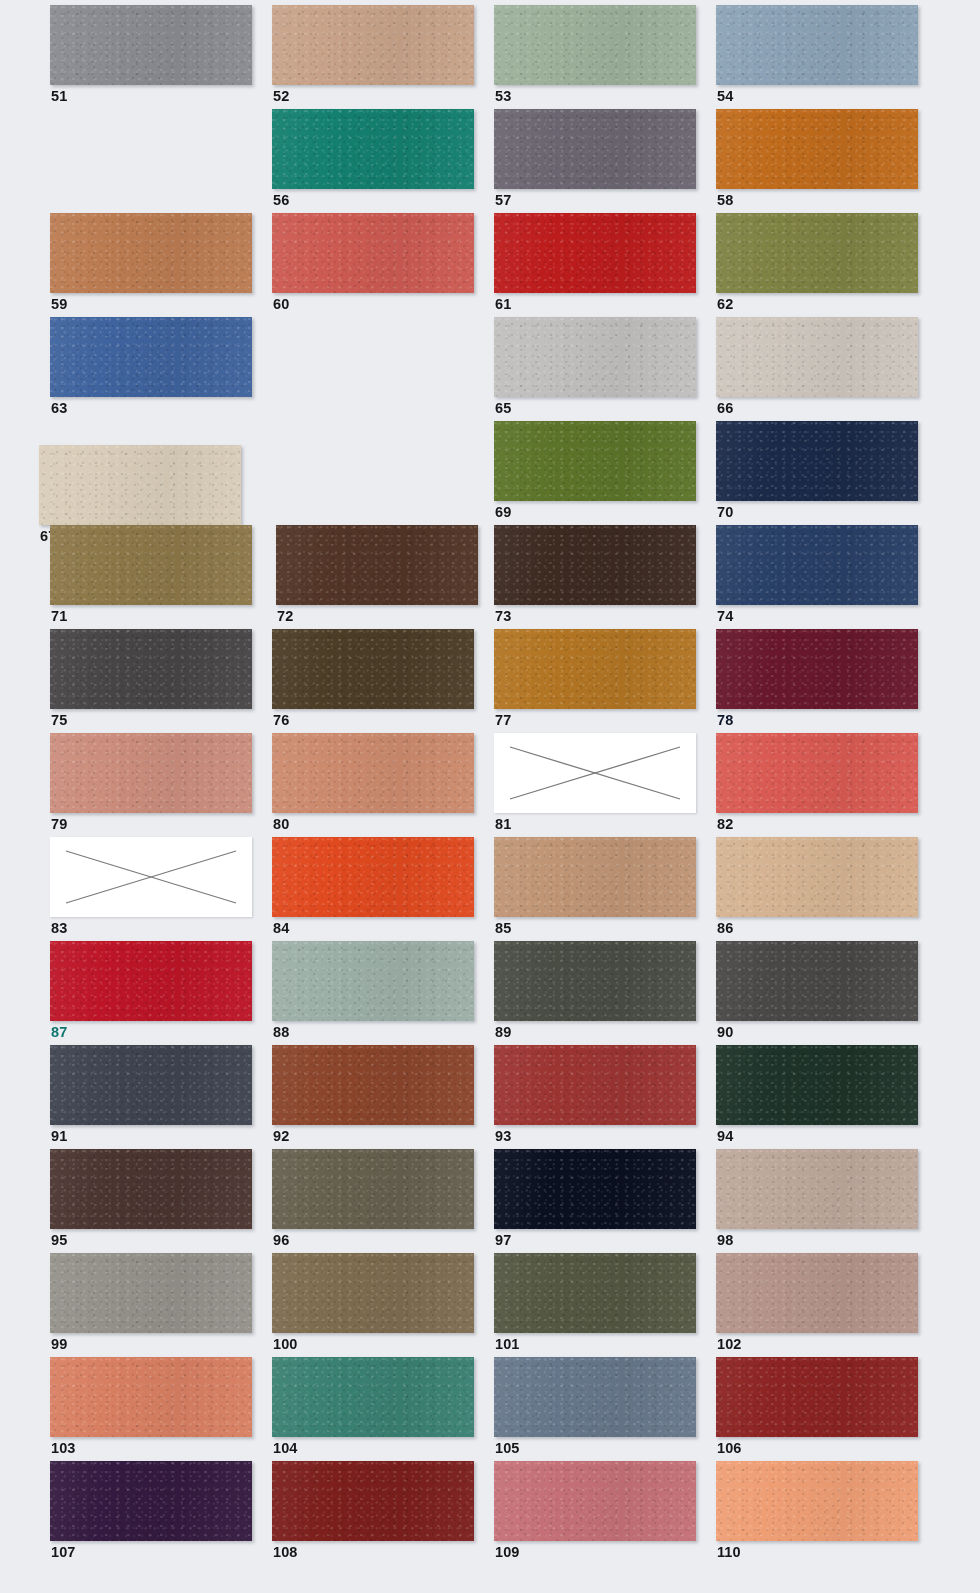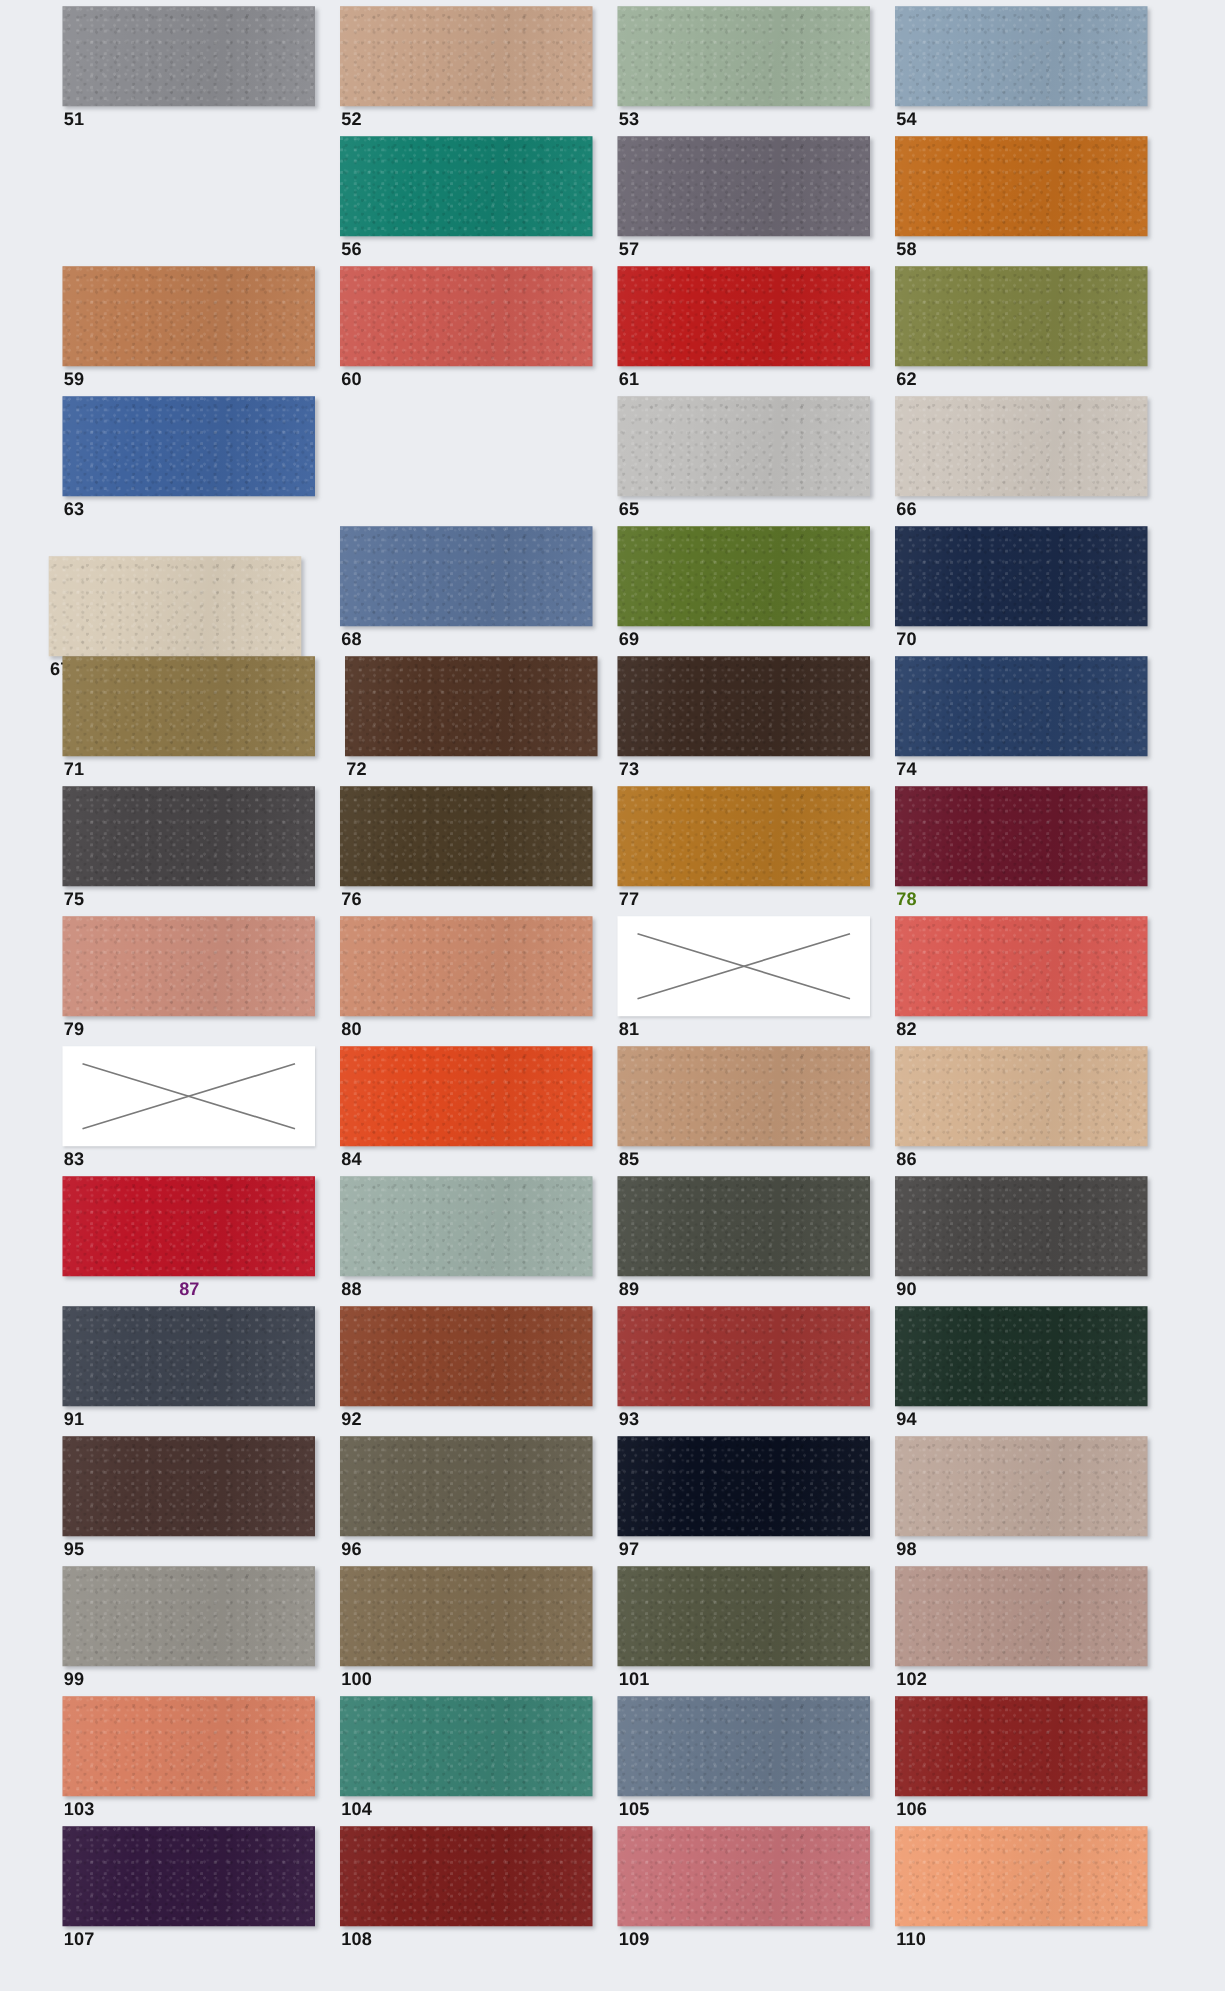--- a/index.html
+++ b/index.html
@@ -147,24 +147,20 @@
       <div class="swatch-label" style="color: rgb(22, 22, 22);">65</div>
     </div>
     <div class="swatch-cell" style="left: 716px; top: 317px;">
       <div class="swatch-chip" style="background: rgb(206, 198, 189);"></div>
       <div class="swatch-label" style="color: rgb(22, 22, 22);">66</div>
     </div>
     <div class="swatch-cell" style="left: 39px; top: 421px; margin-top: 24px;">
       <div class="swatch-chip" style="background: rgb(217, 205, 185);"></div>
       <div class="swatch-label" style="color: rgb(22, 22, 22);">67</div>
     </div>
-    <div class="swatch-cell" style="left: 272px; top: 421px;">
-      <div class="swatch-chip" style="background: rgb(90, 114, 152);"></div>
-      <div class="swatch-label" style="color: rgb(22, 22, 22);">68</div>
-    </div>
     <div class="swatch-cell" style="left: 494px; top: 421px;">
       <div class="swatch-chip" style="background: rgb(92, 116, 41);"></div>
       <div class="swatch-label" style="color: rgb(22, 22, 22);">69</div>
     </div>
     <div class="swatch-cell" style="left: 716px; top: 421px;">
       <div class="swatch-chip" style="background: rgb(27, 42, 73);"></div>
       <div class="swatch-label" style="color: rgb(22, 22, 22);">70</div>
     </div>
     <div class="swatch-cell" style="left: 50px; top: 525px;">
       <div class="swatch-chip" style="background: rgb(140, 119, 72);"></div>
@@ -189,21 +185,21 @@
     <div class="swatch-cell" style="left: 272px; top: 629px;">
       <div class="swatch-chip" style="background: rgb(76, 61, 39);"></div>
       <div class="swatch-label" style="color: rgb(22, 22, 22);">76</div>
     </div>
     <div class="swatch-cell" style="left: 494px; top: 629px;">
       <div class="swatch-chip" style="background: rgb(178, 117, 35);"></div>
       <div class="swatch-label" style="color: rgb(22, 22, 22);">77</div>
     </div>
     <div class="swatch-cell" style="left: 716px; top: 629px;">
       <div class="swatch-chip" style="background: rgb(105, 24, 44);"></div>
-      <div class="swatch-label" style="color: #4d7c0f;">78</div>
+      <div class="swatch-label" style="color: #0f172a;">78</div>
     </div>
     <div class="swatch-cell" style="left: 50px; top: 733px;">
       <div class="swatch-chip" style="background: rgb(203, 141, 124);"></div>
       <div class="swatch-label" style="color: rgb(22, 22, 22);">79</div>
     </div>
     <div class="swatch-cell" style="left: 272px; top: 733px;">
       <div class="swatch-chip" style="background: rgb(204, 138, 109);"></div>
       <div class="swatch-label" style="color: rgb(22, 22, 22);">80</div>
     </div>
     <div class="swatch-cell" style="left: 494px; top: 733px;">
@@ -235,21 +231,21 @@
     <div class="swatch-cell" style="left: 494px; top: 837px;">
       <div class="swatch-chip" style="background: rgb(191, 149, 117);"></div>
       <div class="swatch-label" style="color: rgb(22, 22, 22);">85</div>
     </div>
     <div class="swatch-cell" style="left: 716px; top: 837px;">
       <div class="swatch-chip" style="background: rgb(213, 179, 146);"></div>
       <div class="swatch-label" style="color: rgb(22, 22, 22);">86</div>
     </div>
     <div class="swatch-cell" style="left: 50px; top: 941px;">
       <div class="swatch-chip" style="background: rgb(189, 21, 39);"></div>
-      <div class="swatch-label" style="color: #701a75; text-align: center;">87</div>
+      <div class="swatch-label" style="color: #0f766e;">87</div>
     </div>
     <div class="swatch-cell" style="left: 272px; top: 941px;">
       <div class="swatch-chip" style="background: rgb(156, 175, 167);"></div>
       <div class="swatch-label" style="color: rgb(22, 22, 22);">88</div>
     </div>
     <div class="swatch-cell" style="left: 494px; top: 941px;">
       <div class="swatch-chip" style="background: rgb(74, 77, 68);"></div>
       <div class="swatch-label" style="color: rgb(22, 22, 22);">89</div>
     </div>
     <div class="swatch-cell" style="left: 716px; top: 941px;">

